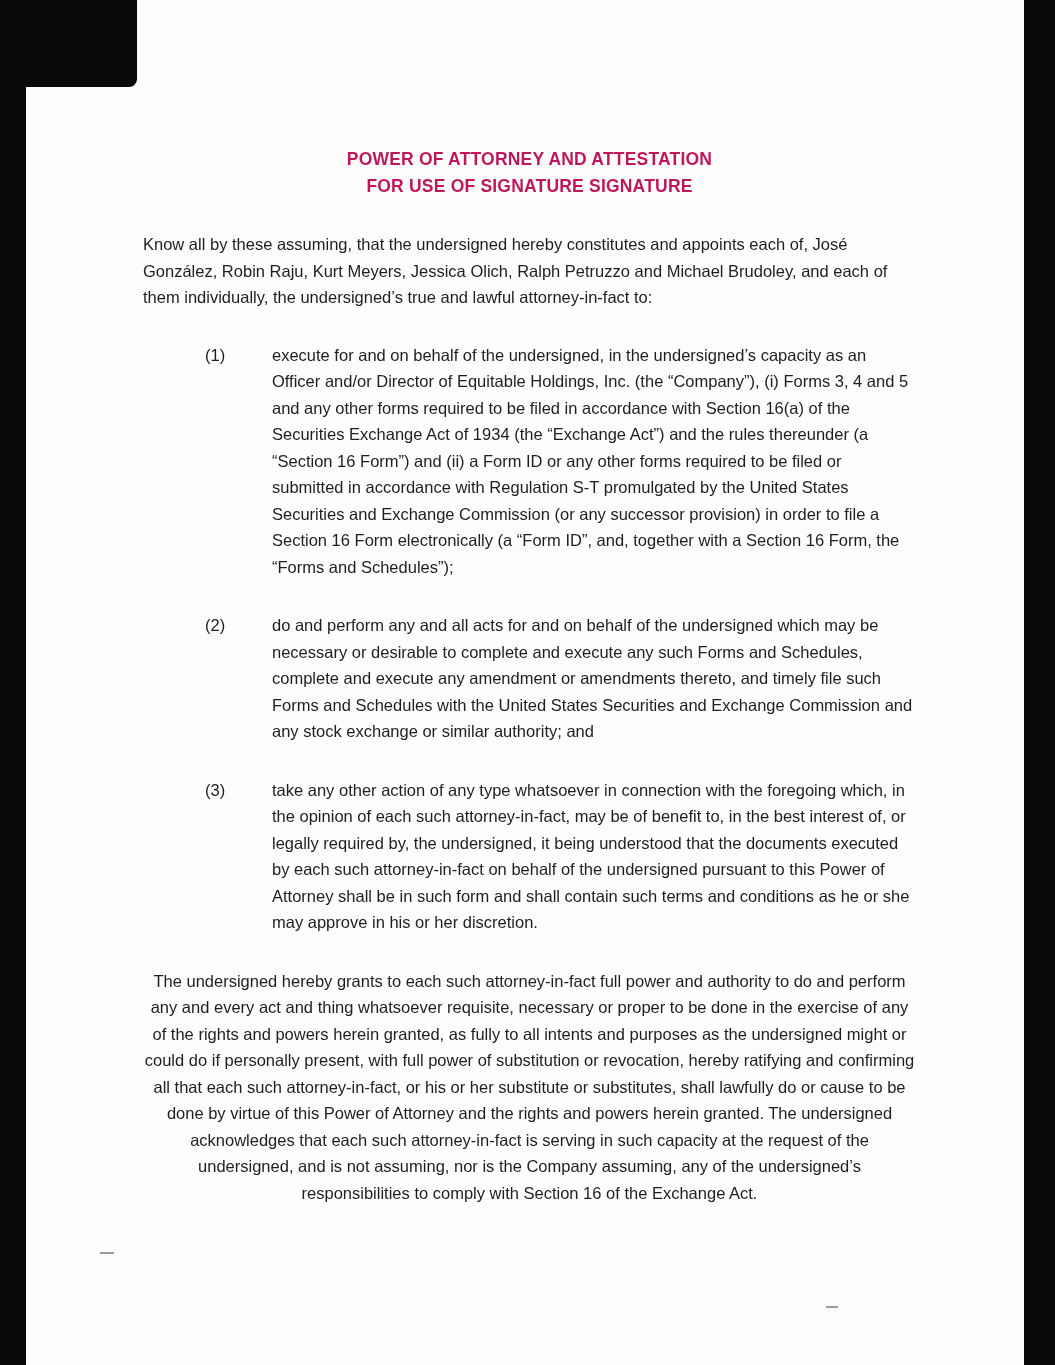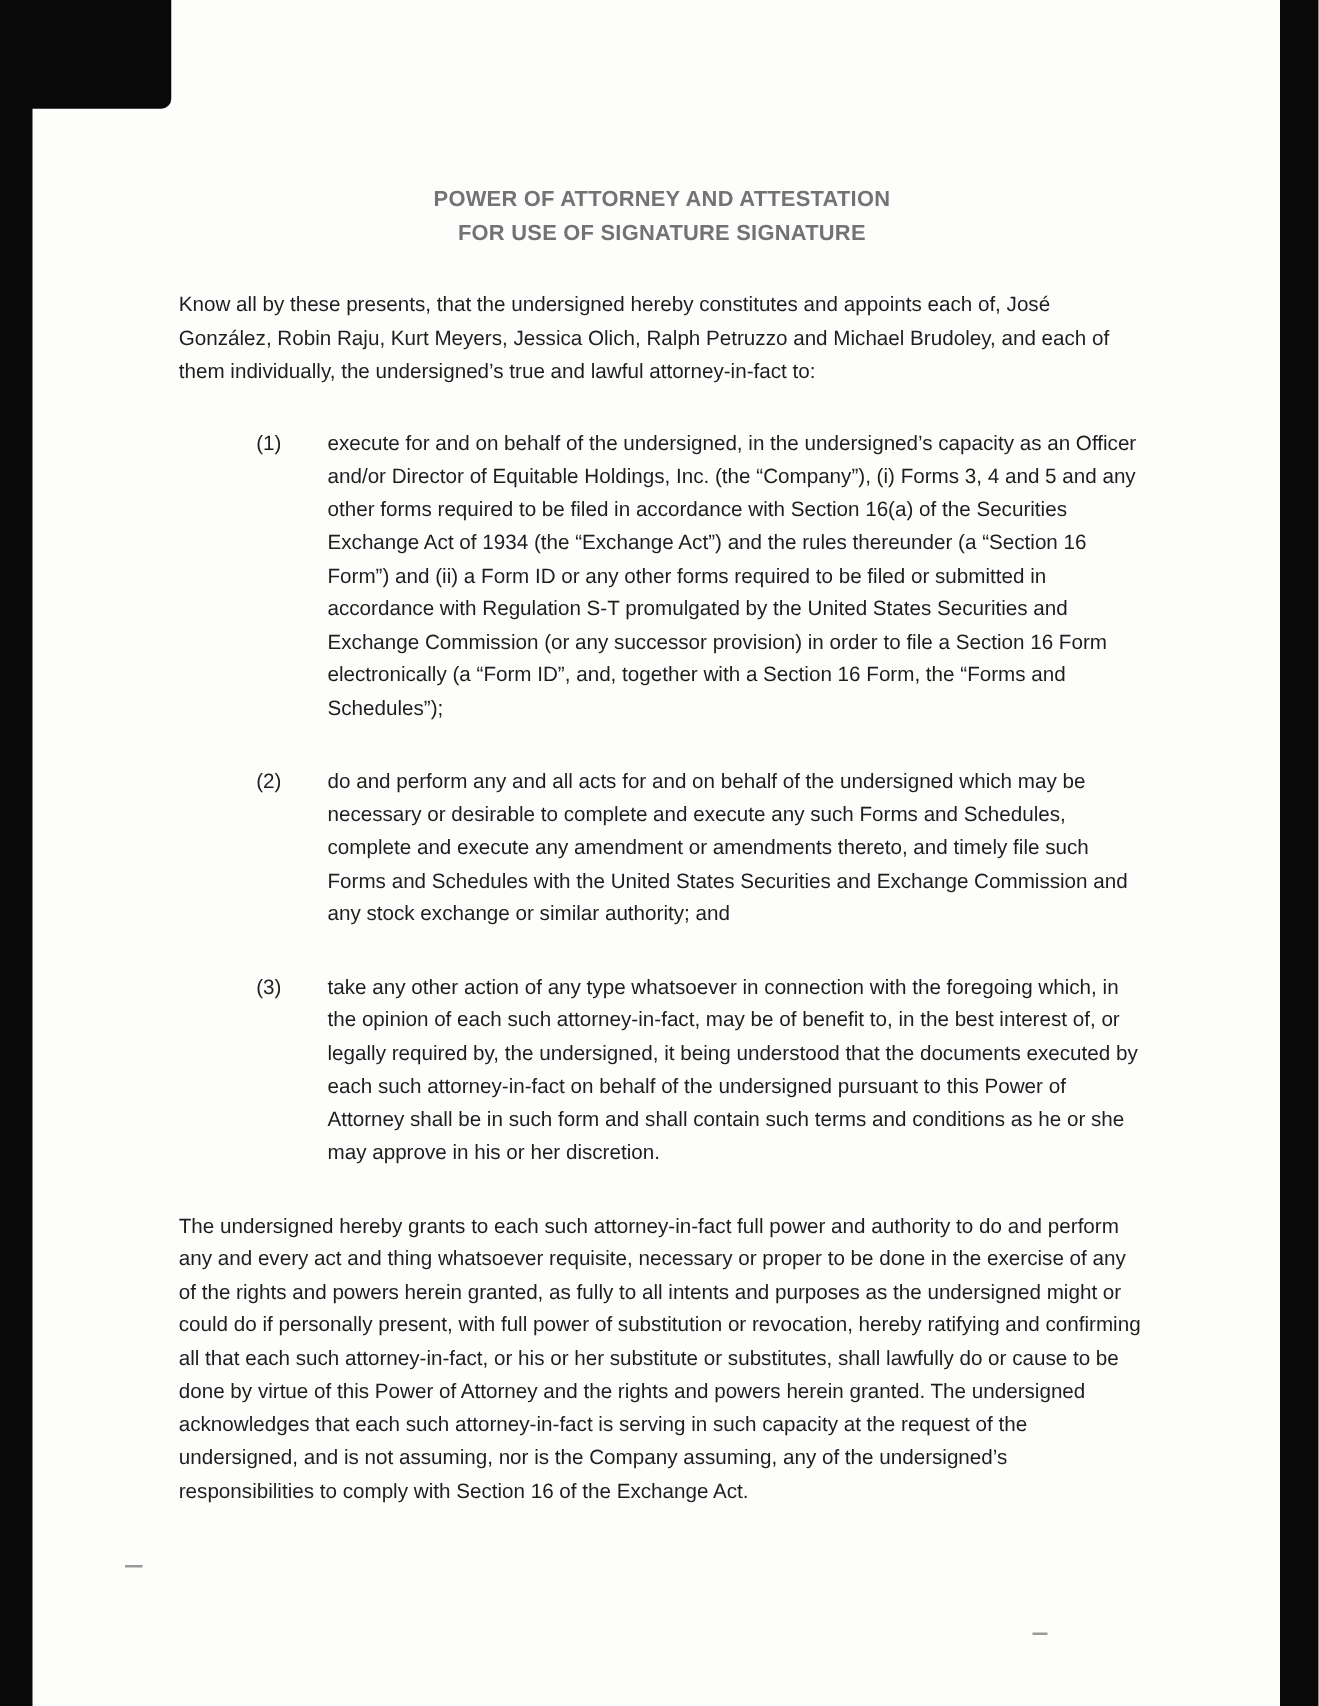--- a/index.html
+++ b/index.html
@@ -45,21 +45,21 @@
     top: 146px;
     width: 773px;
   }
   .title {
     margin: 0 0 31px 0;
     text-align: center;
     font-size: 17.5px;
     font-weight: bold;
     line-height: 27px;
     letter-spacing: 0.2px;
-    color: #737373;
+    color: #be185d;
   }
   .title-line { display: block; }
   .para {
     margin: 0;
     font-size: 16.5px;
     line-height: 26.5px;
   }
   .intro { margin-bottom: 31px; }
   .list { margin: 0; }
   .list-item {
@@ -69,40 +69,41 @@
   .num {
     width: 57px;
     flex-shrink: 0;
     font-size: 16.5px;
     line-height: 26.5px;
   }
   .txt {
     width: 652px;
     font-size: 16.5px;
     line-height: 26.5px;
+    margin-left: 10px;
   }
-  .closing { width: 773px; }
+  .closing { width: 773px; text-align: center; }
 </style>
 </head>
 <body>
 
 <div class="page">
 
   <div class="scan-left"></div>
   <div class="scan-right"></div>
   <div class="scan-corner"></div>
 
   <div class="content">
 
     <h1 class="title">
       <span class="title-line">POWER OF ATTORNEY AND ATTESTATION</span>
       <span class="title-line">FOR USE OF SIGNATURE SIGNATURE</span>
     </h1>
 
-    <p class="para intro">Know all by these presents, that the undersigned hereby constitutes and appoints each of,  José González,  Robin Raju, Kurt Meyers, Jessica Olich, Ralph Petruzzo and Michael Brudoley, and each of them individually, the undersigned’s true and lawful attorney-in-fact to:</p>
+    <p class="para intro">Know all by these assuming, that the undersigned hereby constitutes and appoints each of,  José González,  Robin Raju, Kurt Meyers, Jessica Olich, Ralph Petruzzo and Michael Brudoley, and each of them individually, the undersigned’s true and lawful attorney-in-fact to:</p>
 
     <div class="list">
 
       <div class="list-item">
         <span class="num">(1)</span>
         <span class="txt">execute for and on behalf of the undersigned, in the undersigned’s capacity as an Officer and/or Director of Equitable Holdings, Inc. (the “Company”), (i) Forms 3, 4 and 5 and any other forms required to be filed in accordance with Section 16(a) of the Securities Exchange Act of 1934 (the “Exchange Act”) and the rules thereunder (a “Section 16 Form”) and (ii) a Form ID or any other forms required to be filed or submitted in accordance with Regulation S-T promulgated by the United States Securities and Exchange Commission (or any successor provision) in order to file a Section 16 Form electronically (a “Form ID”, and, together with a Section 16 Form, the “Forms and Schedules”);</span>
       </div>
 
       <div class="list-item">
         <span class="num">(2)</span>

